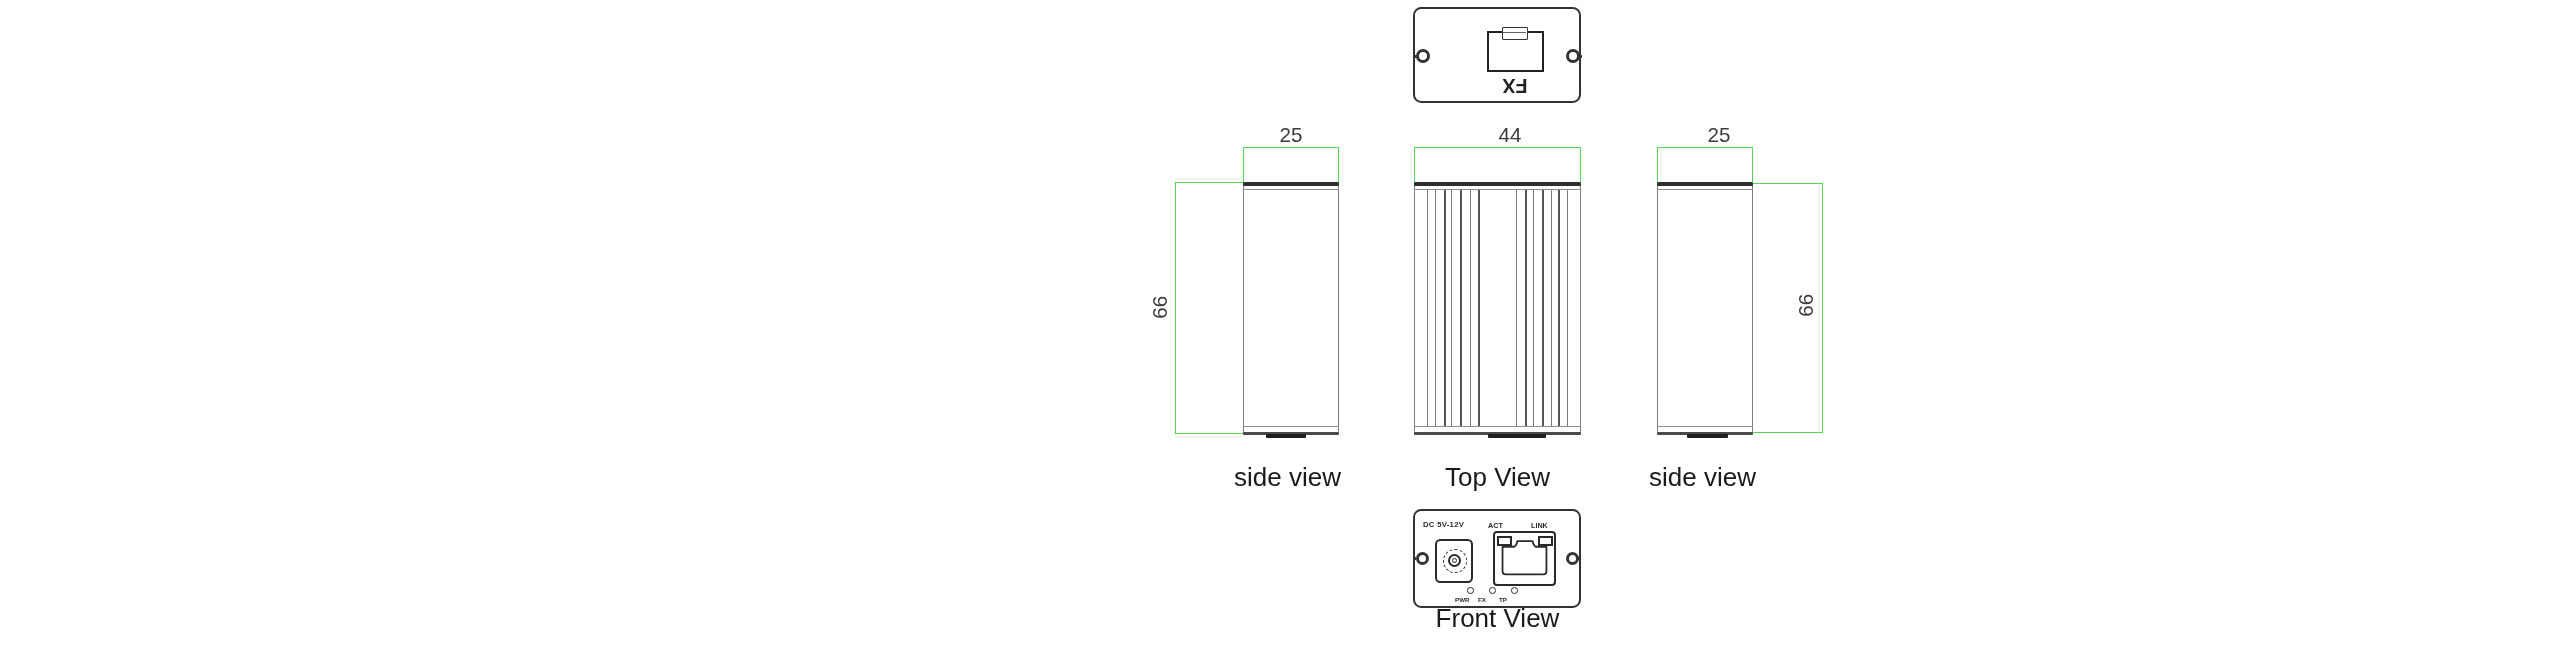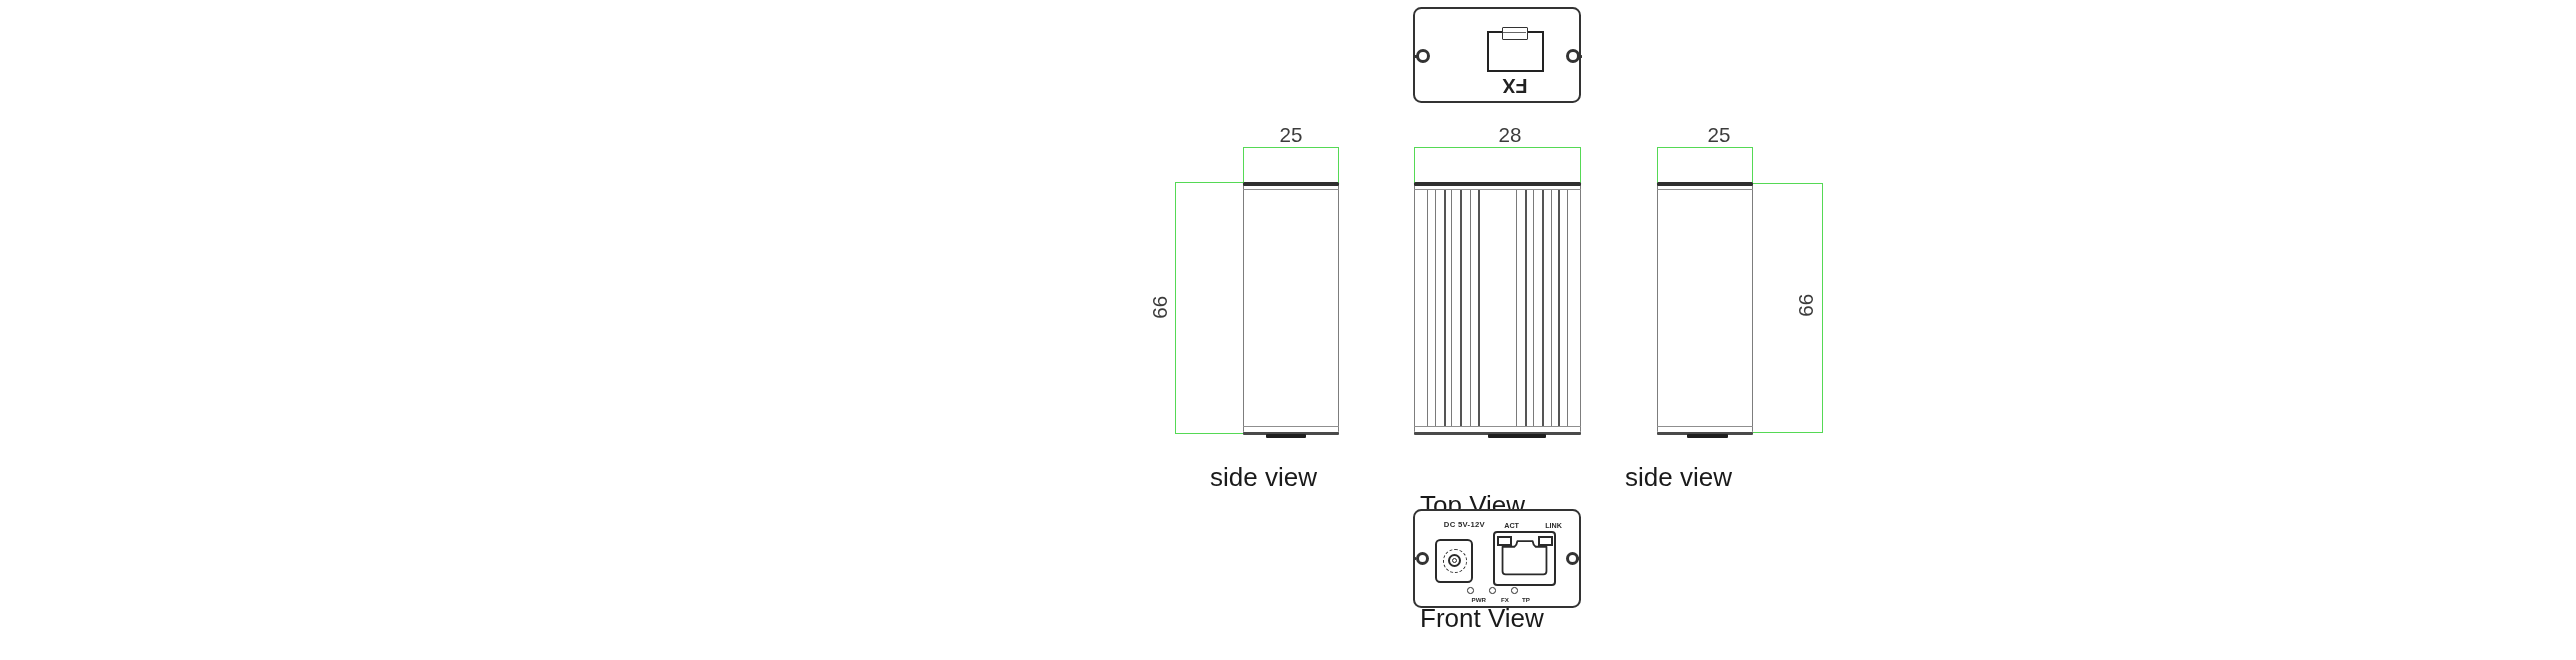--- a/index.html
+++ b/index.html
@@ -19,23 +19,23 @@
   .fin.dark{background:#555;width:1.5px;}
   
   .panel{position:absolute;border:2.1px solid #333;border-radius:8.2px;background:#fff;box-sizing:border-box;}
   .screw{position:absolute;width:14px;height:14px;border:3.1px solid #333;border-radius:50%;box-sizing:border-box;background:#fff;}
   .nub{position:absolute;width:3.6px;height:3.1px;background:#333;border-radius:0.5px;}
   
   .dim-num{position:absolute;width:52px;height:23px;text-align:center;
     font-size:20.6px;color:#3c3c3c;line-height:23px;}
   .dim-v{position:absolute;width:46px;height:20.6px;text-align:center;font-size:20.6px;color:#3c3c3c;
     line-height:20.6px;transform:rotate(-90deg);}
-  .view-label{position:absolute;width:155px;height:29px;font-size:26px;
+  .view-label{position:absolute;width:155px;height:29px;text-align:center;font-size:26px;
     line-height:29px;color:var(--text,#1a1a1a);font-weight:500;}
-  .tiny-label{position:absolute;text-align:right;font-weight:700;color:#2a2a2a;}
+  .tiny-label{position:absolute;text-align:left;font-weight:700;color:#2a2a2a;}
   .fx-flip{position:absolute;width:52px;height:20.6px;text-align:center;font-size:19.6px;font-weight:600;
     color:#222;line-height:20.6px;transform:rotate(180deg);}
   
   .dcjack{position:absolute;border:2.6px solid #2a2a2a;border-radius:5.2px;background:#fff;box-sizing:border-box;}
   .circ{position:absolute;border-radius:50%;box-sizing:border-box;background:#fff;}
   .rj45{position:absolute;border:2.1px solid #2a2a2a;border-radius:4.1px;background:#fff;box-sizing:border-box;}
   .ledwin{position:absolute;border:2.1px solid #2a2a2a;background:#fff;box-sizing:border-box;}
   .led{position:absolute;width:6.7px;height:6.7px;border:1.5px solid #2a2a2a;border-radius:50%;box-sizing:border-box;background:#fff;}
   .scport{position:absolute;border:2.6px solid #222;background:#fff;box-sizing:border-box;}
   .sctab{position:absolute;border:1.5px solid #333;background:#fff;box-sizing:border-box;border-radius:1px;}
@@ -49,21 +49,21 @@
   <div class="screw" style="left:1416px;top:49px;"></div>
   <div class="nub" style="left:1413px;top:55px;"></div>
   <div class="screw" style="left:1566px;top:49px;"></div>
   <div class="nub" style="left:1578px;top:55px;"></div>
   <div class="scport" style="left:1487px;top:31px;width:57px;height:41px;"></div>
   <div class="sctab" style="left:1502px;top:27px;width:26px;height:13.4px;"></div>
   <div class="hline" style="left:1503px;top:32px;width:23px;height:1px;background:#666;"></div>
   <div class="fx-flip" style="left:1489px;top:75px;">FX</div>
 
   <div class="dim-num" style="left:1265px;top:123px;">25</div>
-  <div class="dim-num" style="left:1484px;top:123px;">28</div>
+  <div class="dim-num" style="left:1484px;top:123px;">44</div>
   <div class="dim-num" style="left:1693px;top:123px;">25</div>
 
   <div class="gline" style="left:1243px;top:147px;width:96px;height:1px;"></div>
   <div class="gline" style="left:1414px;top:147px;width:167px;height:1px;"></div>
   <div class="gline" style="left:1657px;top:147px;width:96px;height:1px;"></div>
   <div class="gline" style="left:1243px;top:147px;width:1px;height:36px;"></div>
   <div class="gline" style="left:1338px;top:147px;width:1px;height:36px;"></div>
   <div class="gline" style="left:1414px;top:147px;width:1px;height:36px;"></div>
   <div class="gline" style="left:1580px;top:147px;width:1px;height:36px;"></div>
   <div class="gline" style="left:1657px;top:147px;width:1px;height:36px;"></div>
@@ -108,21 +108,21 @@
   <div class="hline" style="left:1657px;top:426px;width:96px;height:1px;"></div>
   <div class="band-mid" style="left:1657px;top:432px;width:96px;height:2.6px;"></div>
   <div class="foot" style="left:1687px;top:434px;width:41px;height:3.6px;"></div>
 
   <div class="gline" style="left:1822px;top:183px;width:1px;height:249px;"></div>
   <div class="gline" style="left:1753px;top:183px;width:70px;height:1px;"></div>
   <div class="gline" style="left:1753px;top:432px;width:70px;height:1px;"></div>
   <div class="dim-v" style="left:1783px;top:295px;">66</div>
 
   <div class="view-label" style="left:1210px;top:463px;">side view</div>
-  <div class="view-label" style="left:1420px;top:463px;margin-top:28px;">Top View</div>
+  <div class="view-label" style="left:1420px;top:463px;">Top View</div>
   <div class="view-label" style="left:1625px;top:463px;">side view</div>
 
   <div class="panel" style="left:1413px;top:509px;width:168px;height:99px;"></div>
   <div class="screw" style="left:1416px;top:552px;width:13.4px;height:13.4px;"></div>
   <div class="nub" style="left:1413px;top:557px;width:3.1px;height:3.1px;"></div>
   <div class="screw" style="left:1566px;top:552px;width:13.4px;height:13.4px;"></div>
   <div class="nub" style="left:1578px;top:557px;width:3.1px;height:3.1px;"></div>
 
   <div class="tiny-label" style="left:1423px;top:520px;width:62px;height:9.3px;font-size:7.7px;letter-spacing:0.3px;">DC 5V-12V</div>
   <div class="dcjack" style="left:1435px;top:539px;width:38px;height:44px;"></div>

